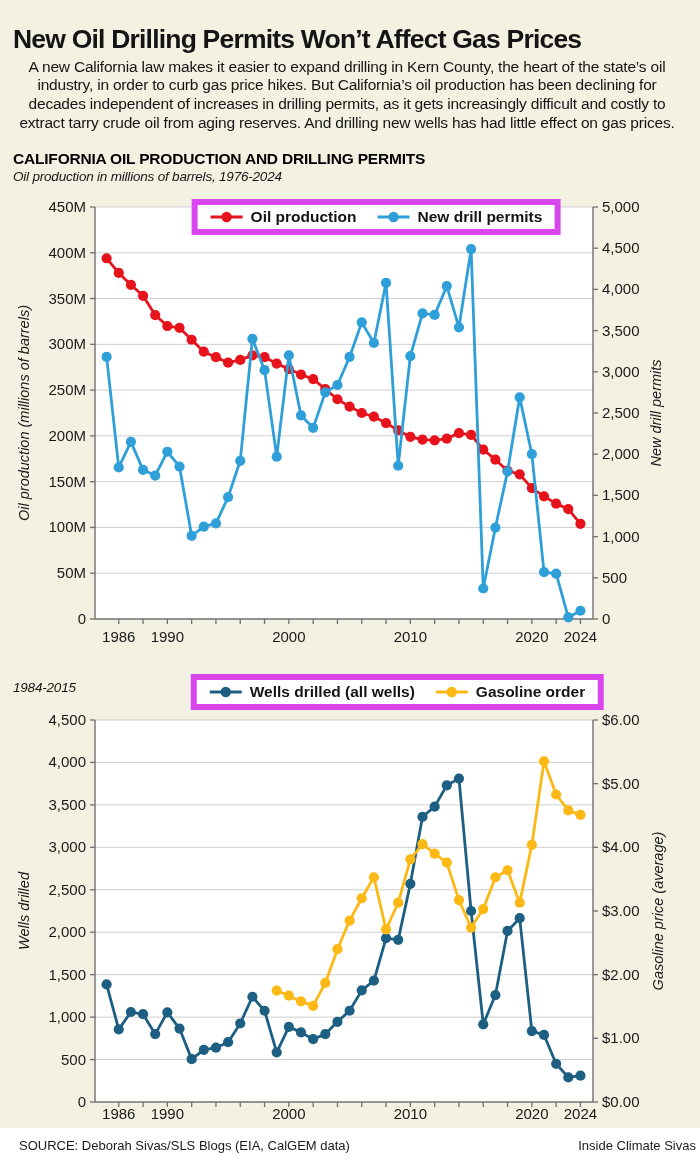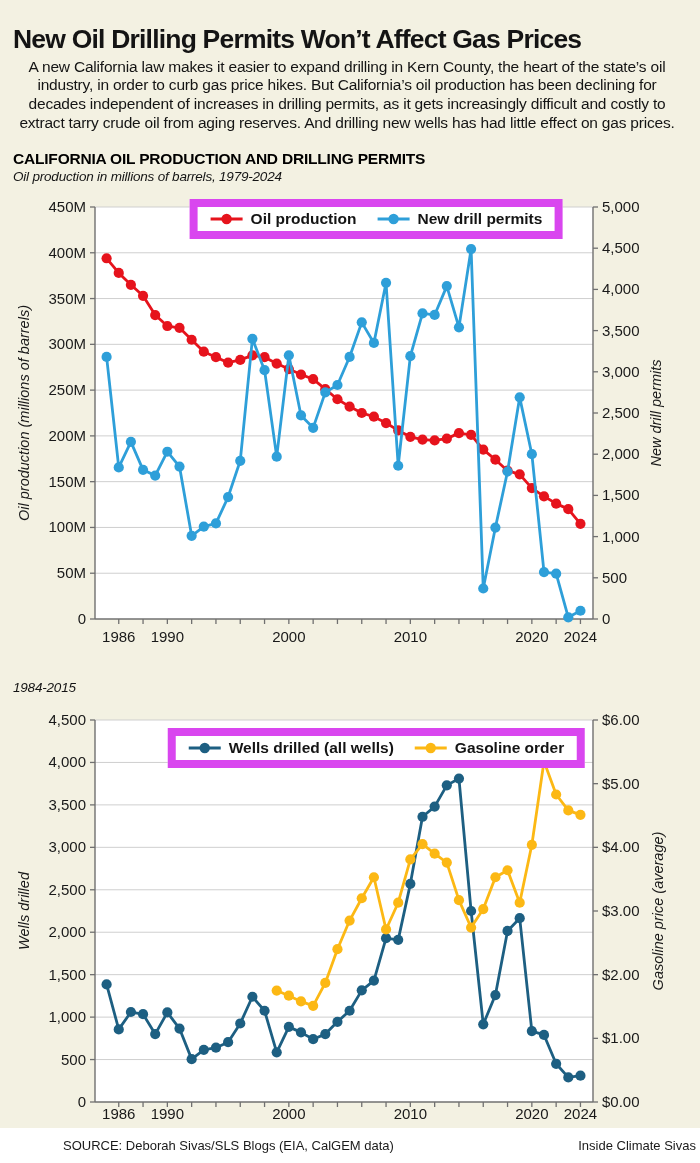--- a/index.html
+++ b/index.html
@@ -33,44 +33,44 @@
     color:#141414;
   }
   .c1-title{top:150px;} .c1-subtitle{top:169px;}
   .c2-title{top:661px;} .c2-subtitle{top:680px;}
   svg.chart{position:absolute;left:0;display:block;}
   #chart1{top:190px;}
   #chart2{top:700px;}
   .legend{
     position:absolute;left:376px;transform:translateX(-50%);
     display:flex;align-items:center;gap:20px;
-    background:#ffffff;border:8px solid #d946ef;
+    background:#ffffff;border:6px solid #d946ef;
     padding:3px 12px;white-space:nowrap;z-index:5;
   }
-  .legend-1{top:199px;} .legend-2{top:728px;}
+  .legend-1{top:199px;} .legend-2{top:674px;margin-left:21px;}
   .legend-item{display:flex;align-items:center;gap:7px;
     font-size:15.5px;font-weight:bold;color:#141414;}
   .footer{
     position:absolute;left:0;top:1128px;width:700px;height:35px;
     background:#ffffff;display:flex;align-items:center;
     justify-content:space-between;font-size:13px;color:#1a1a1a;
   }
-  .footer .src{padding-left:19px;margin-left:44px;}
+  .footer .src{padding-left:19px;}
   .footer .credit{padding-right:4px;}
 </style>
 </head>
 <body>
 
 <div class="poster">
 
   <h1 class="headline">New Oil Drilling Permits Won’t Affect Gas Prices</h1>
   <p class="intro">A new California law makes it easier to expand drilling in Kern County, the heart of the state’s oil industry, in order to curb gas price hikes. But California’s oil production has been declining for decades independent of increases in drilling permits, as it gets increasingly difficult and costly to extract tarry crude oil from aging reserves. And drilling new wells has had little effect on gas prices.</p>
 
   <div class="chart-title c1-title">CALIFORNIA OIL PRODUCTION AND DRILLING PERMITS</div>
-  <div class="chart-subtitle c1-subtitle">Oil production in millions of barrels, 1979-2024</div>
+  <div class="chart-subtitle c1-subtitle">Oil production in millions of barrels, 1976-2024</div>
 
   <div class="legend legend-1">
     <span class="legend-item">
       <svg width="34" height="12">
         <line x1="1" y1="6" x2="33" y2="6" stroke-width="3" stroke="#e6131c"></line>
         <circle cx="17" cy="6" r="5.2" fill="#e6131c"></circle>
       </svg>
       <span>Oil production</span>
     </span>
     <span class="legend-item">

